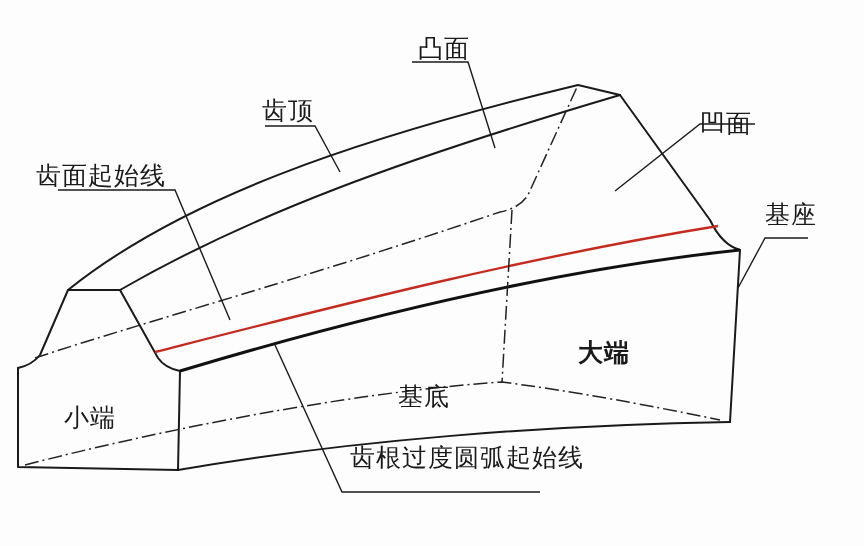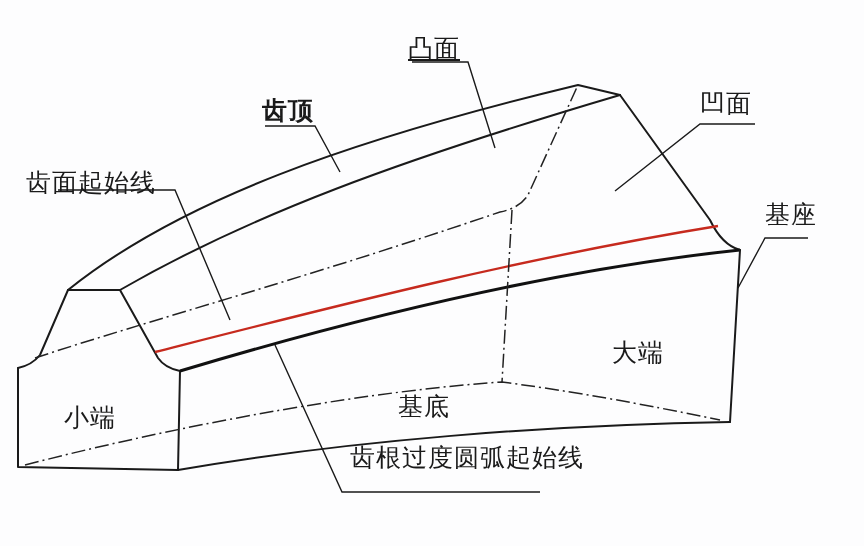--- a/index.html
+++ b/index.html
@@ -42,21 +42,21 @@
   <path class="dash" d="M25,465 C200,420 380,390 502,382 C600,395 680,412 720,420"></path>
 
   <path class="thin" d="M412,62 L468,62 L495,148"></path>
   <path class="thin" d="M265,126 L315,126 L340,172"></path>
   <path class="thin" d="M58,190 L175,190 L230,320"></path>
   <path class="thin" d="M755,124 L700,124 L615,191"></path>
   <path class="thin" d="M808,238 L765,238 L738,288"></path>
   <path class="thin" d="M540,492 L342,492 L275,345"></path>
 </svg>
 
-<div class="label" style="left:408px; top:36px; text-decoration: underline;">凸面</div>
-<div class="label" style="left:262px; top:98px;font-weight:bold;">齿顶</div>
-<div class="label" style="left:26px; top:163px;margin-top:7px;">齿面起始线</div>
-<div class="label" style="left:700px; top:91px;">凹面</div>
+<div class="label" style="left:418px; top:36px; ">凸面</div>
+<div class="label" style="left:262px; top:98px;">齿顶</div>
+<div class="label" style="left:36px; top:163px;">齿面起始线</div>
+<div class="label" style="left:700px; top:111px;">凹面</div>
 <div class="label" style="left:765px; top:202px;">基座</div>
 <div class="label" style="left:64px; top:405px;">小端</div>
-<div class="label" style="left:612px; top:340px;">大端</div>
-<div class="label" style="left:398px; top:394px;">基底</div>
+<div class="label" style="left:578px; top:340px;font-weight:bold;">大端</div>
+<div class="label" style="left:398px; top:384px;">基底</div>
 <div class="label" style="left:350px; top:445px;">齿根过度圆弧起始线</div>
 
 </body></html>

